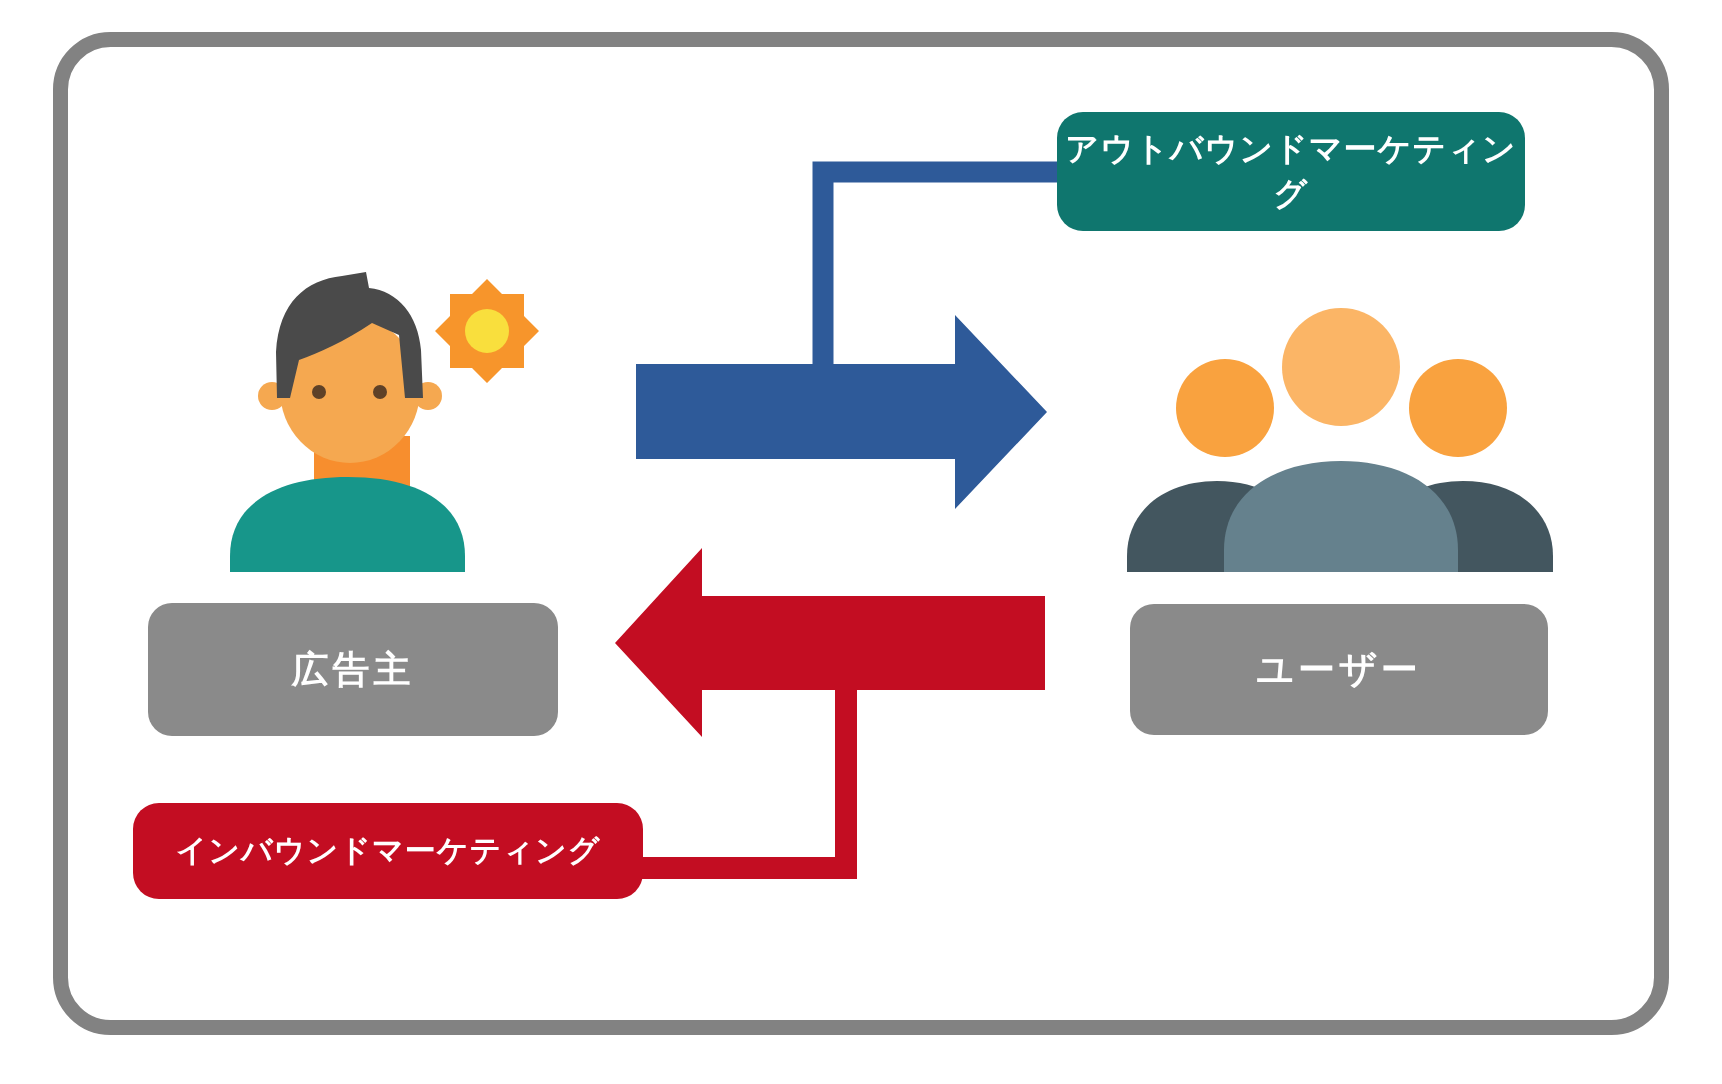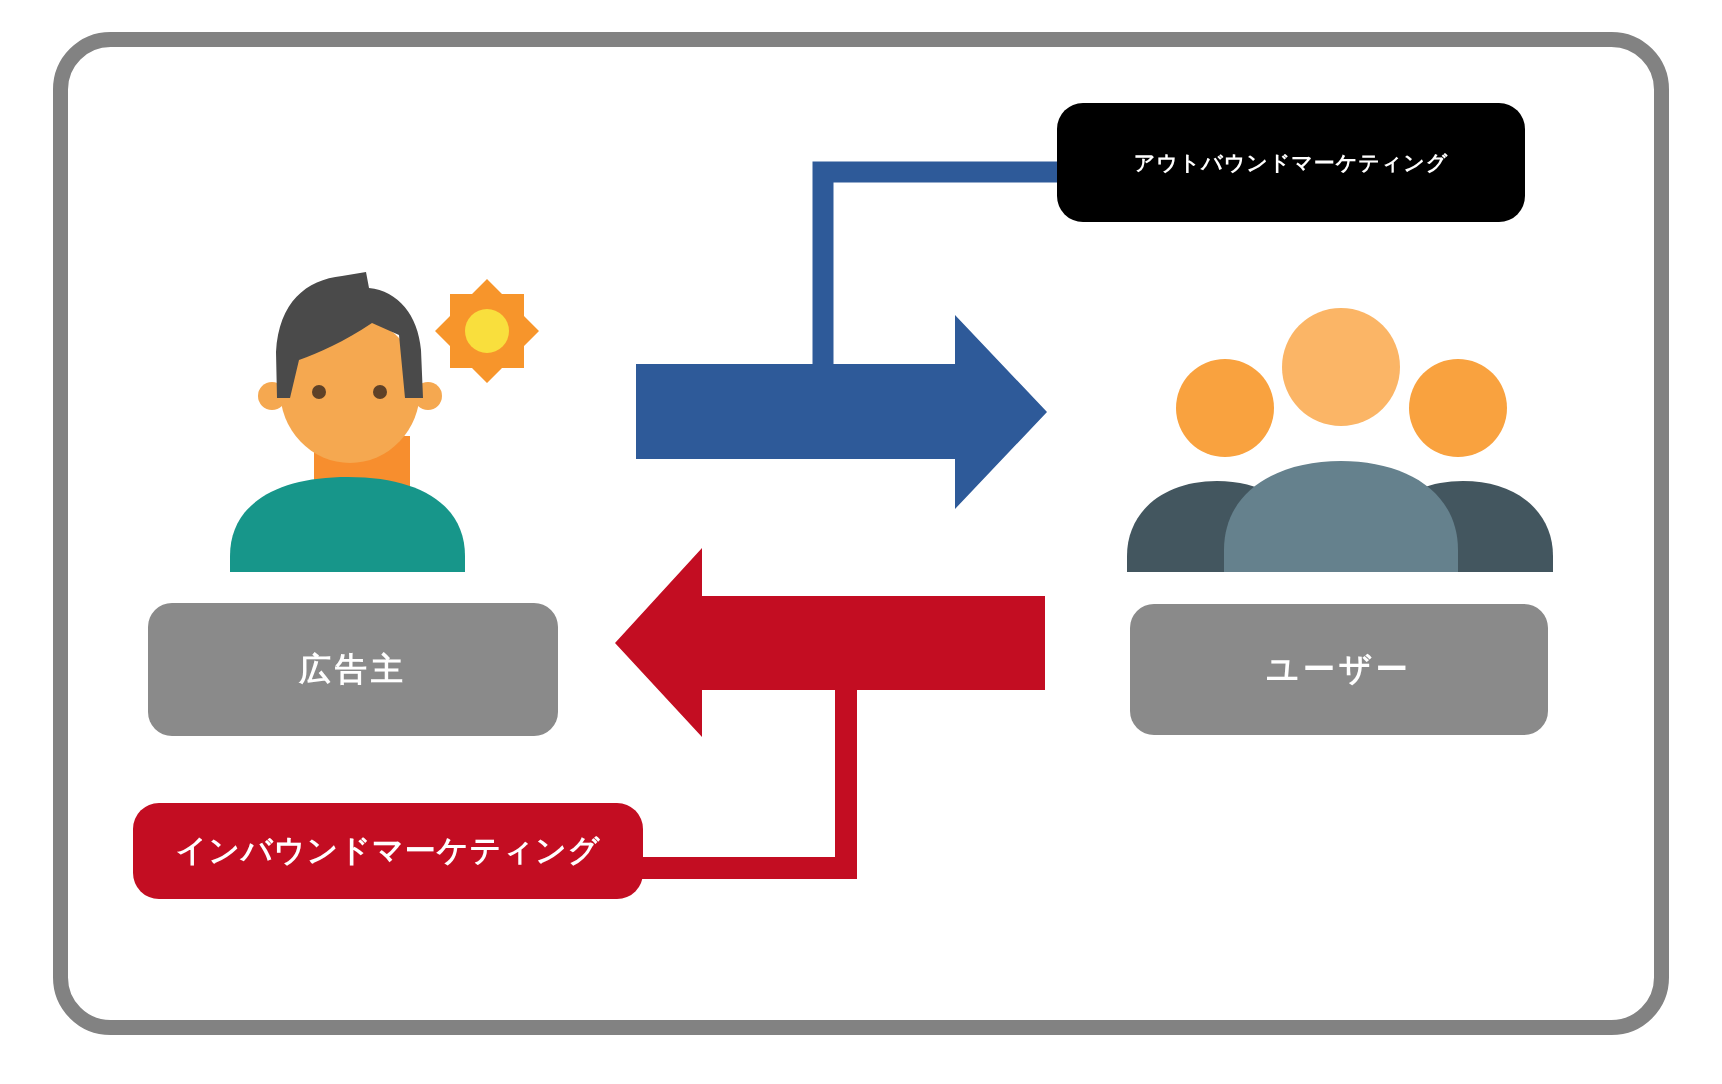--- a/index.html
+++ b/index.html
@@ -11,32 +11,32 @@
     font-family:"Liberation Sans","DejaVu Sans",sans-serif;
   }
   .canvas svg{position:absolute;left:0;top:0;}
   .badge{
     position:absolute;
     display:flex;align-items:center;justify-content:center;
     color:#ffffff;font-weight:bold;text-align:center;
     box-sizing:border-box;
   }
   .badge-blue{
-    left:1057px;top:103px;width:468px;height:119px;
-    background:#000000;border-radius:26px;
-    font-size:21px;letter-spacing:1px;
+    left:1057px;top:112px;width:468px;height:119px;
+    background:#0f766e;border-radius:26px;
+    font-size:33px;letter-spacing:1px;
   }
   .badge-red{
     left:133px;top:803px;width:510px;height:96px;
     background:#C30D22;border-radius:26px;
     font-size:31px;letter-spacing:1px;
   }
   .badge-gray{
     background:#8A8A8A;border-radius:24px;
-    font-size:32px;letter-spacing:4px;
+    font-size:37px;letter-spacing:4px;
   }
   .badge-gray.advertiser{left:148px;top:603px;width:410px;height:133px;}
   .badge-gray.user{left:1130px;top:604px;width:418px;height:131px;text-align:right;}
 </style>
 </head>
 <body>
 
 <div class="canvas">
 
   <svg width="1722" height="1084" viewBox="0 0 1722 1084">

